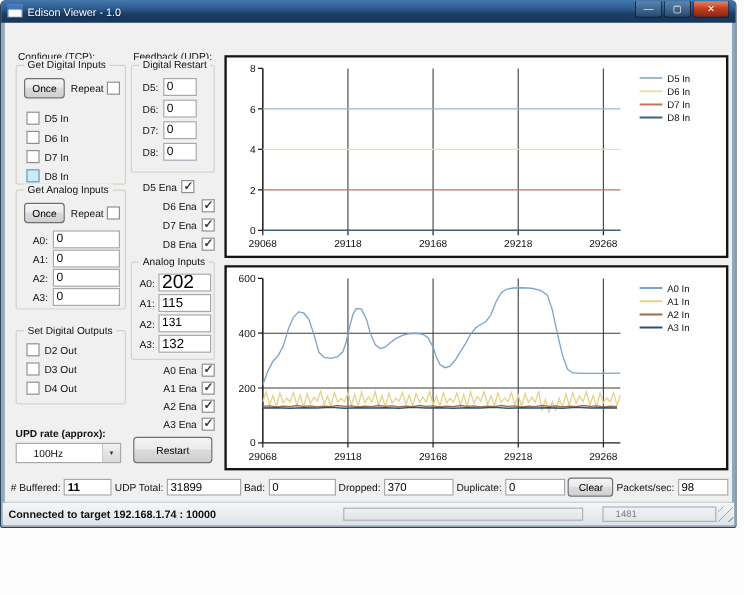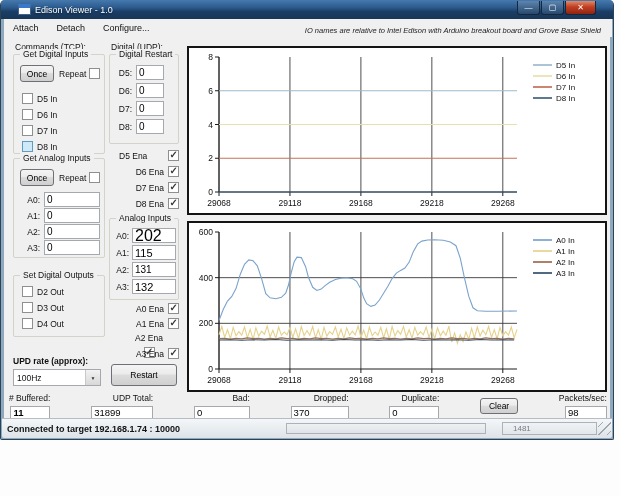--- a/index.html
+++ b/index.html
@@ -6,21 +6,21 @@
   html,body { width:620px; height:496px; }
   body { font-family:"Liberation Sans", sans-serif; font-size:8.5px; color:#111; background:#fdfdfd; }
   .desktop { position:relative; width:620px; height:496px; background:#fdfdfd; overflow:hidden; }
 
   
   .window { position:absolute; left:0; top:0; width:614px; height:440px;
             border:1px solid #2b4257; border-top:none; border-radius:5px 5px 2px 2px;
             box-shadow:inset 0 0 0 3px #8ea9bd; background:#f0f0f0; }
   .titlebar { position:absolute; left:0; top:0; width:100%; height:19px;
               background:linear-gradient(180deg,#4579ae 0%,#2c5a8d 40%,#1b3e66 60%,#173657 100%);
-              border-radius:4px 4px 0 0; display:flex; align-items:center; padding:0 17px; }
+              border-radius:4px 4px 0 0; display:flex; align-items:center; padding:0 5px; }
   .app-icon { width:13px; height:11px; background:#fff; border:1px solid #44618a; border-top:4px solid #3c78c8; margin-right:4px; }
   .title-text { color:#fff; font-size:9px; text-shadow:0 1px 2px #0a2038; flex:1; }
   .cap-btns { display:flex; gap:1px; margin-top:-4px; }
   .cap-btn { width:23px; height:14px; border:1px solid #14273c; border-top:none; border-radius:0 0 3px 3px;
              background:linear-gradient(180deg,#5d84ad,#27496e); color:#fff; font-size:8px; line-height:13px;
              text-align:center; }
   .cap-btn.close { width:31px; background:linear-gradient(180deg,#e08a69,#c23f23 45%,#8e2410); }
   .menubar { position:absolute; left:3px; top:19px; width:608px; height:18px; background:#f0f0f0;
              display:flex; align-items:center; font-size:9px; }
   .menu-item { padding:2px 9px; }
@@ -34,34 +34,34 @@
   .cb.checked::after { content:"✓"; position:absolute; top:-2.5px; left:0.5px; font-size:10px; font-weight:bold; color:#38393a; }
   .cb.hot { background:#cfe9f8; border-color:#5f9cc4; }
   .fld { border:1px solid #a5a8ad; background:#fff; font-family:"Liberation Sans",sans-serif; padding:0 2px; }
   .row { position:absolute; display:flex; align-items:center; }
   .rlabel { text-align:right; }
 
   
   .sect-label { position:absolute; font-size:8.5px; }
   .bold { font-weight:bold; }
   .dropdown { position:absolute; border:1px solid #a5a8ad; background:#fff; display:flex; align-items:center; }
-  .dropdown .dtext { flex:1; padding-left:3px; }
+  .dropdown .dtext { flex:1; padding-left:14px; }
   .dropdown .darrow { width:15px; height:100%; border-left:1px solid #c6c8cc;
                       background:linear-gradient(180deg,#f2f2f2,#d8d8d8); display:flex; align-items:center; justify-content:center; font-size:5px; color:#333; }
 
   
   .chart-panel { position:absolute; border:2px solid #141414; background:#fff; }
 
   
   .note { position:absolute; right:12px; top:26px; font-style:italic; font-size:7.5px; color:#222; }
 
   
   .stats { position:absolute; left:0; top:396px; width:614px; height:20px; display:flex;
            align-items:center; padding:0 8px; justify-content:space-between; }
-  .stat { display:flex; align-items:flex-end; gap:3px;flex-direction:column; }
+  .stat { display:flex; align-items:center; gap:3px; }
   .stat .fld { height:14px; font-size:9.5px; }
   .statusbar { position:absolute; left:1px; bottom:1px; width:610px; height:20px;
                background:linear-gradient(180deg,#f4f7f9,#dde3e8); border-top:1px solid #b6bcc1;
                display:flex; align-items:center; border-radius:0 0 2px 2px; }
   .status-text { font-weight:bold; font-size:9px; padding-left:5px; flex:1; }
   .track { width:200px; height:11px; border:1px solid #aeb2b6; background:linear-gradient(180deg,#eef1f3,#e0e4e8); }
   .counter { width:95px; height:13px; border:1px solid #aeb2b6; color:#787d83; font-size:8px;
              padding-left:10px; line-height:12px; margin-left:16px; background:linear-gradient(180deg,#f0f3f5,#e2e6ea); }
   .grip { width:13px; height:13px; margin:0 1px 0 1px;
           background:repeating-linear-gradient(135deg,transparent 0 3px,#9fa6ad 3px 4px,transparent 4px 6px); }
@@ -75,29 +75,23 @@
   <div class="titlebar">
     <div class="app-icon"></div>
     <div class="title-text">Edison Viewer - 1.0</div>
     <div class="cap-btns">
       <div class="cap-btn">—</div>
       <div class="cap-btn">▢</div>
       <div class="cap-btn close">✕</div>
     </div>
   </div>
 
-  <div class="menubar">
-    <div class="menu-item">Attach</div>
-    <div class="menu-item">Detach</div>
-    <div class="menu-item">Configure...</div>
-  </div>
-
-  <div class="note">IO names are relative to Intel Edison with Arduino breakout board and Grove Base Shield</div>
-
-  <div class="sect-label" style="left:14px;top:42px;">Commands (TCP):</div>
+
+
+  <div class="sect-label" style="left:14px;top:42px;">Configure (TCP):</div>
 
   <div class="group" style="left:12px;top:54px;width:92px;height:100px;">
     <span class="gtitle">Get Digital Inputs</span>
     <button class="btn" style="position:absolute;left:6px;top:10px;width:34px;height:17px;">Once</button>
     <div class="row" style="left:45px;top:13px;gap:3px;">
       <span>Repeat</span>
       <span class="cb"></span>
     </div>
     <div class="row" style="left:8px;top:38px;gap:4px;">
       <span class="cb"></span>
@@ -157,21 +151,21 @@
       <span>D4 Out</span>
     </div>
   </div>
 
   <div class="sect-label bold" style="left:12px;top:356px;">UPD rate (approx):</div>
   <div class="dropdown" style="left:12px;top:369px;width:88px;height:17px;">
     <span class="dtext">100Hz</span>
     <span class="darrow">▼</span>
   </div>
 
-  <div class="sect-label" style="left:110px;top:42px;">Digital (UDP):</div>
+  <div class="sect-label" style="left:110px;top:42px;">Feedback (UDP):</div>
 
   <div class="group" style="left:108px;top:54px;width:70px;height:90px;">
     <span class="gtitle">Digital Restart</span>
     <div class="row" style="left:4px;top:10px;gap:4px;">
       <span class="rlabel" style="width:18px;">D5:</span>
       <input class="fld" style="width: 28px; height: 15px; font-size: 10px;" readonly="" value="0">
     </div>
     <div class="row" style="left:4px;top:28px;gap:4px;">
       <span class="rlabel" style="width:18px;">D6:</span>
       <input class="fld" style="width: 28px; height: 15px; font-size: 10px;" readonly="" value="0">
@@ -179,21 +173,21 @@
     <div class="row" style="left:4px;top:46px;gap:4px;">
       <span class="rlabel" style="width:18px;">D7:</span>
       <input class="fld" style="width: 28px; height: 15px; font-size: 10px;" readonly="" value="0">
     </div>
     <div class="row" style="left:4px;top:64px;gap:4px;">
       <span class="rlabel" style="width:18px;">D8:</span>
       <input class="fld" style="width: 28px; height: 15px; font-size: 10px;" readonly="" value="0">
     </div>
   </div>
 
-  <div class="row" style="left:118px;top:150px;gap:4px;width:60px;justify-content:space-between;">
+  <div class="row" style="left:118px;top:150px;gap:4px;width:60px;justify-content:flex-start;">
     <span>D5 Ena</span>
     <span class="cb checked"></span>
   </div>
   <div class="row" style="left:118px;top:166px;gap:4px;width:60px;justify-content:flex-end;">
     <span>D6 Ena</span>
     <span class="cb checked"></span>
   </div>
   <div class="row" style="left:118px;top:182px;gap:4px;width:60px;justify-content:flex-end;">
     <span>D7 Ena</span>
     <span class="cb checked"></span>
@@ -224,21 +218,21 @@
   </div>
 
   <div class="row" style="left:118px;top:303px;gap:4px;width:60px;justify-content:flex-end;">
     <span>A0 Ena</span>
     <span class="cb checked"></span>
   </div>
   <div class="row" style="left:118px;top:318px;gap:4px;width:60px;justify-content:flex-end;">
     <span>A1 Ena</span>
     <span class="cb checked"></span>
   </div>
-  <div class="row" style="left:118px;top:333px;gap:4px;width:60px;justify-content:flex-end;flex-direction:column;">
+  <div class="row" style="left:118px;top:333px;gap:4px;width:60px;justify-content:flex-end;">
     <span>A2 Ena</span>
     <span class="cb checked"></span>
   </div>
   <div class="row" style="left:118px;top:348px;gap:4px;width:60px;justify-content:flex-end;">
     <span>A3 Ena</span>
     <span class="cb checked"></span>
   </div>
 
   <button class="btn" style="position:absolute;left:110px;top:364px;width:66px;height:22px;">Restart</button>
 

